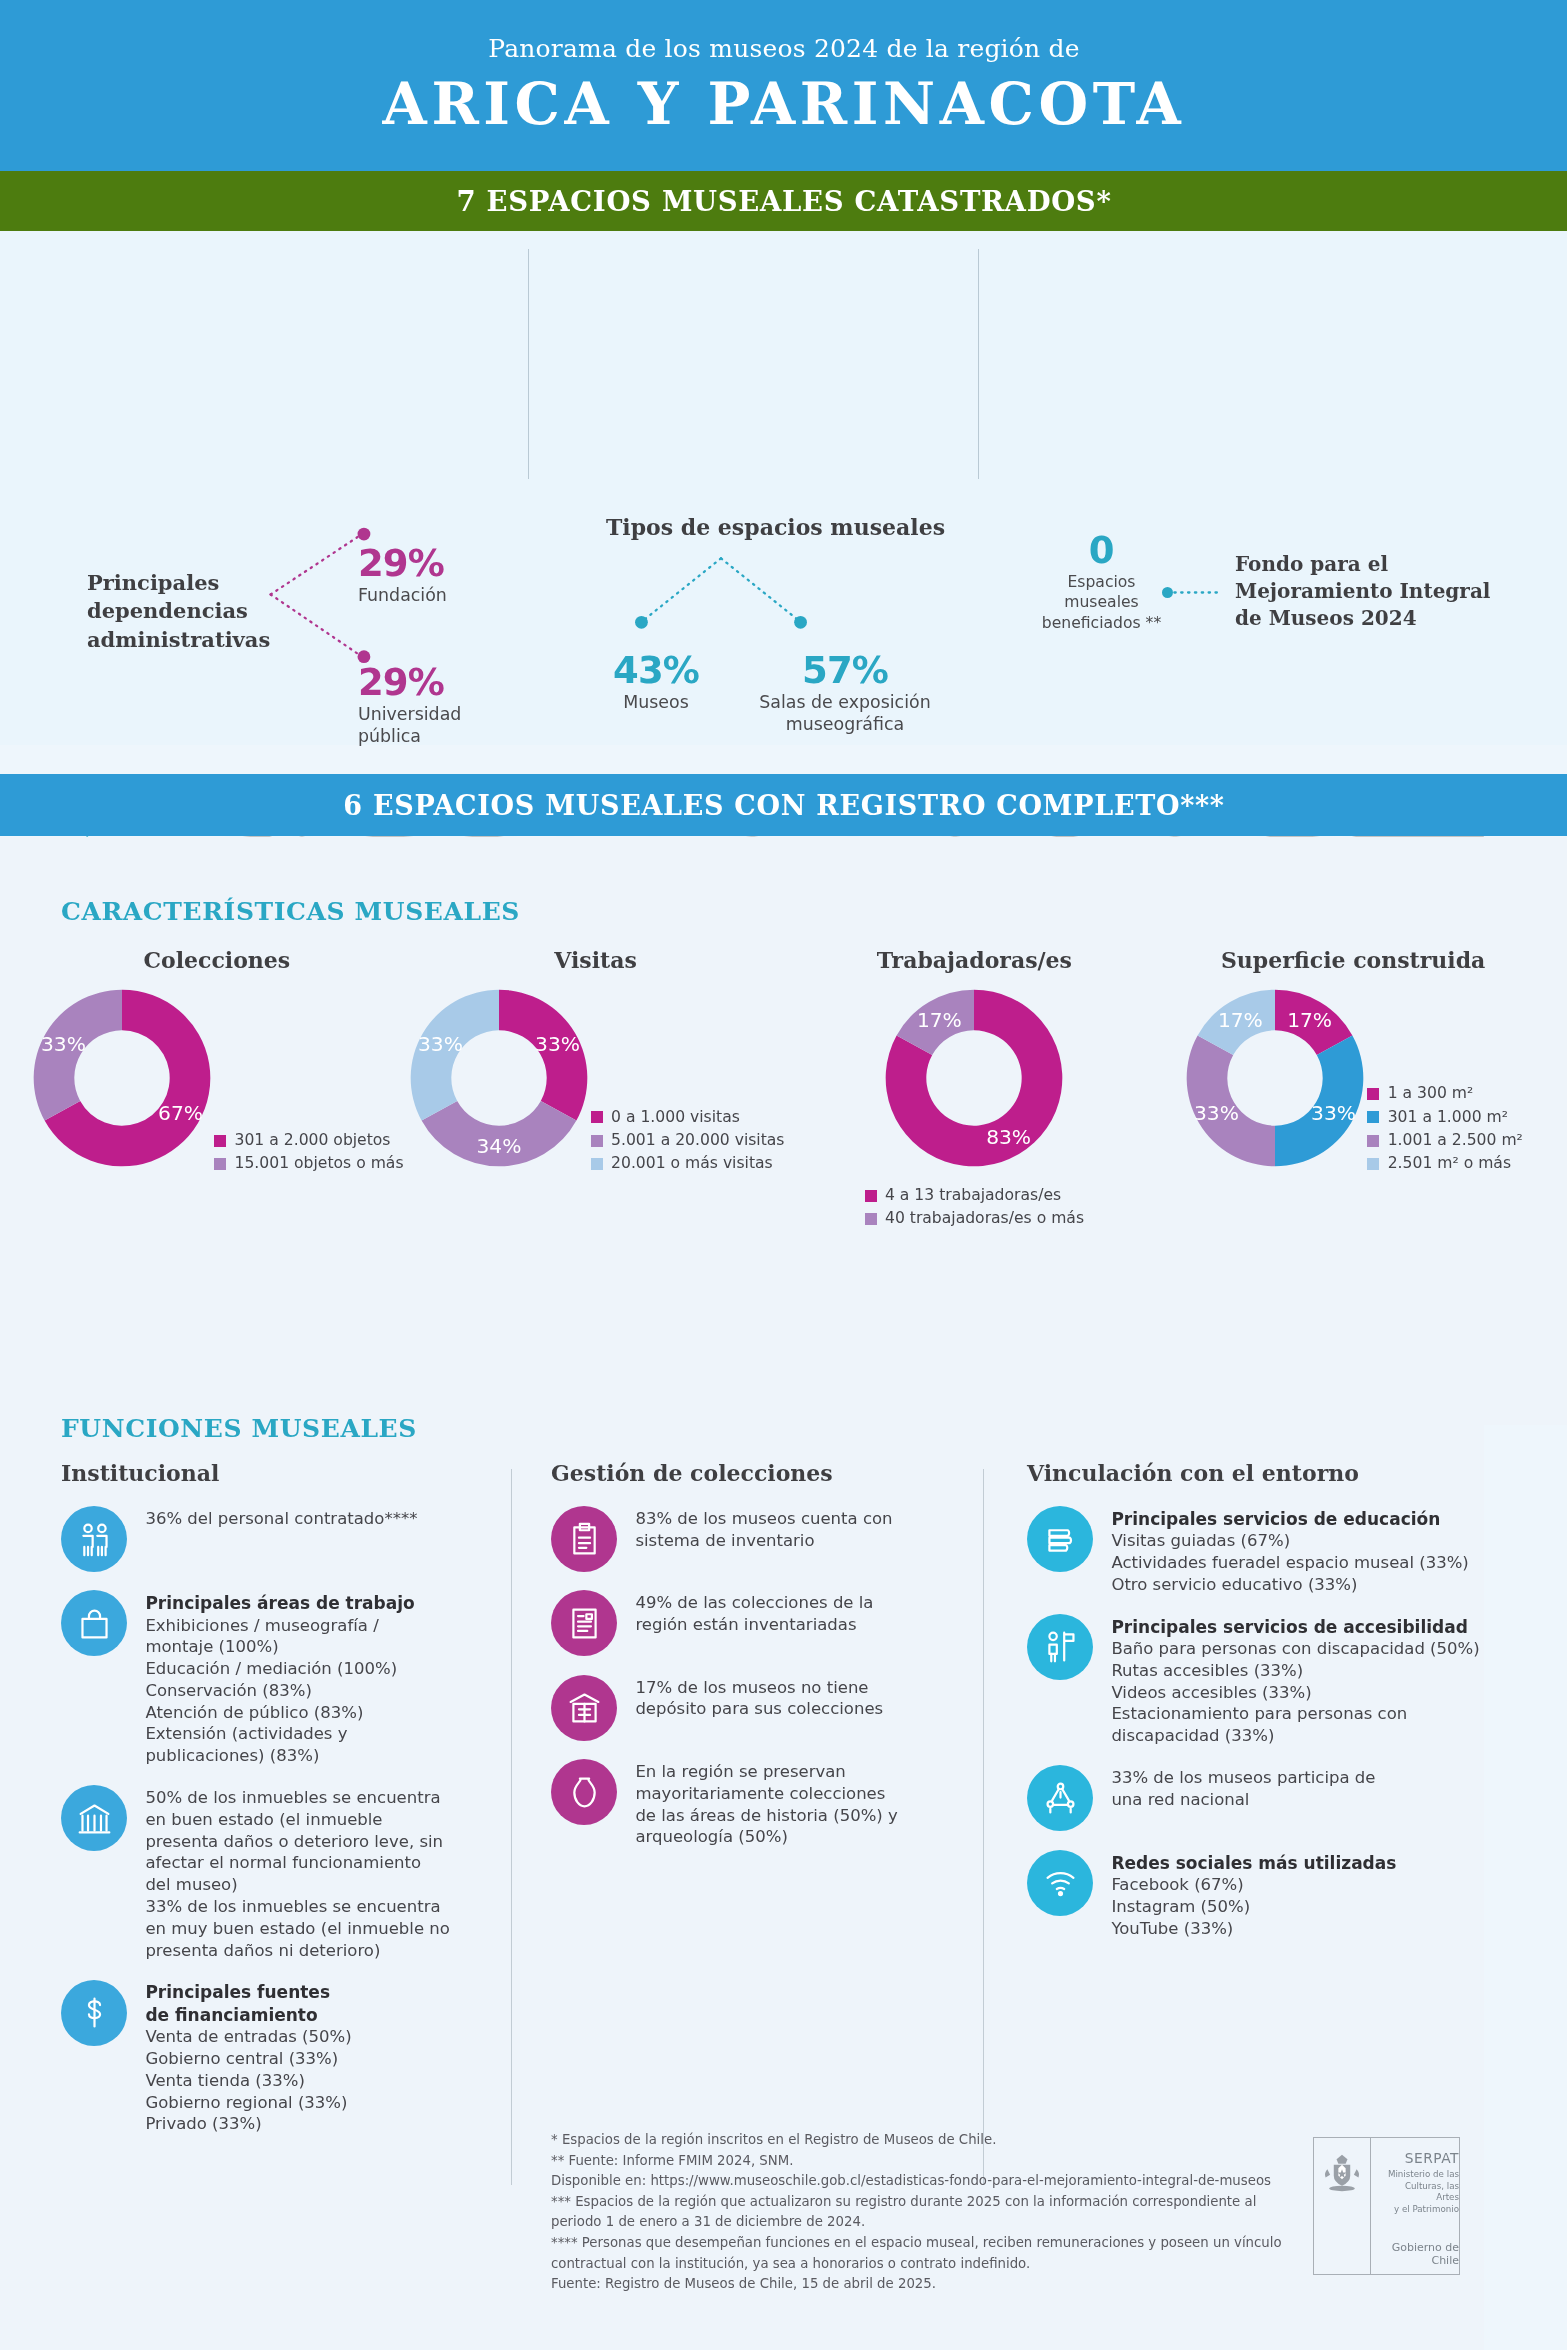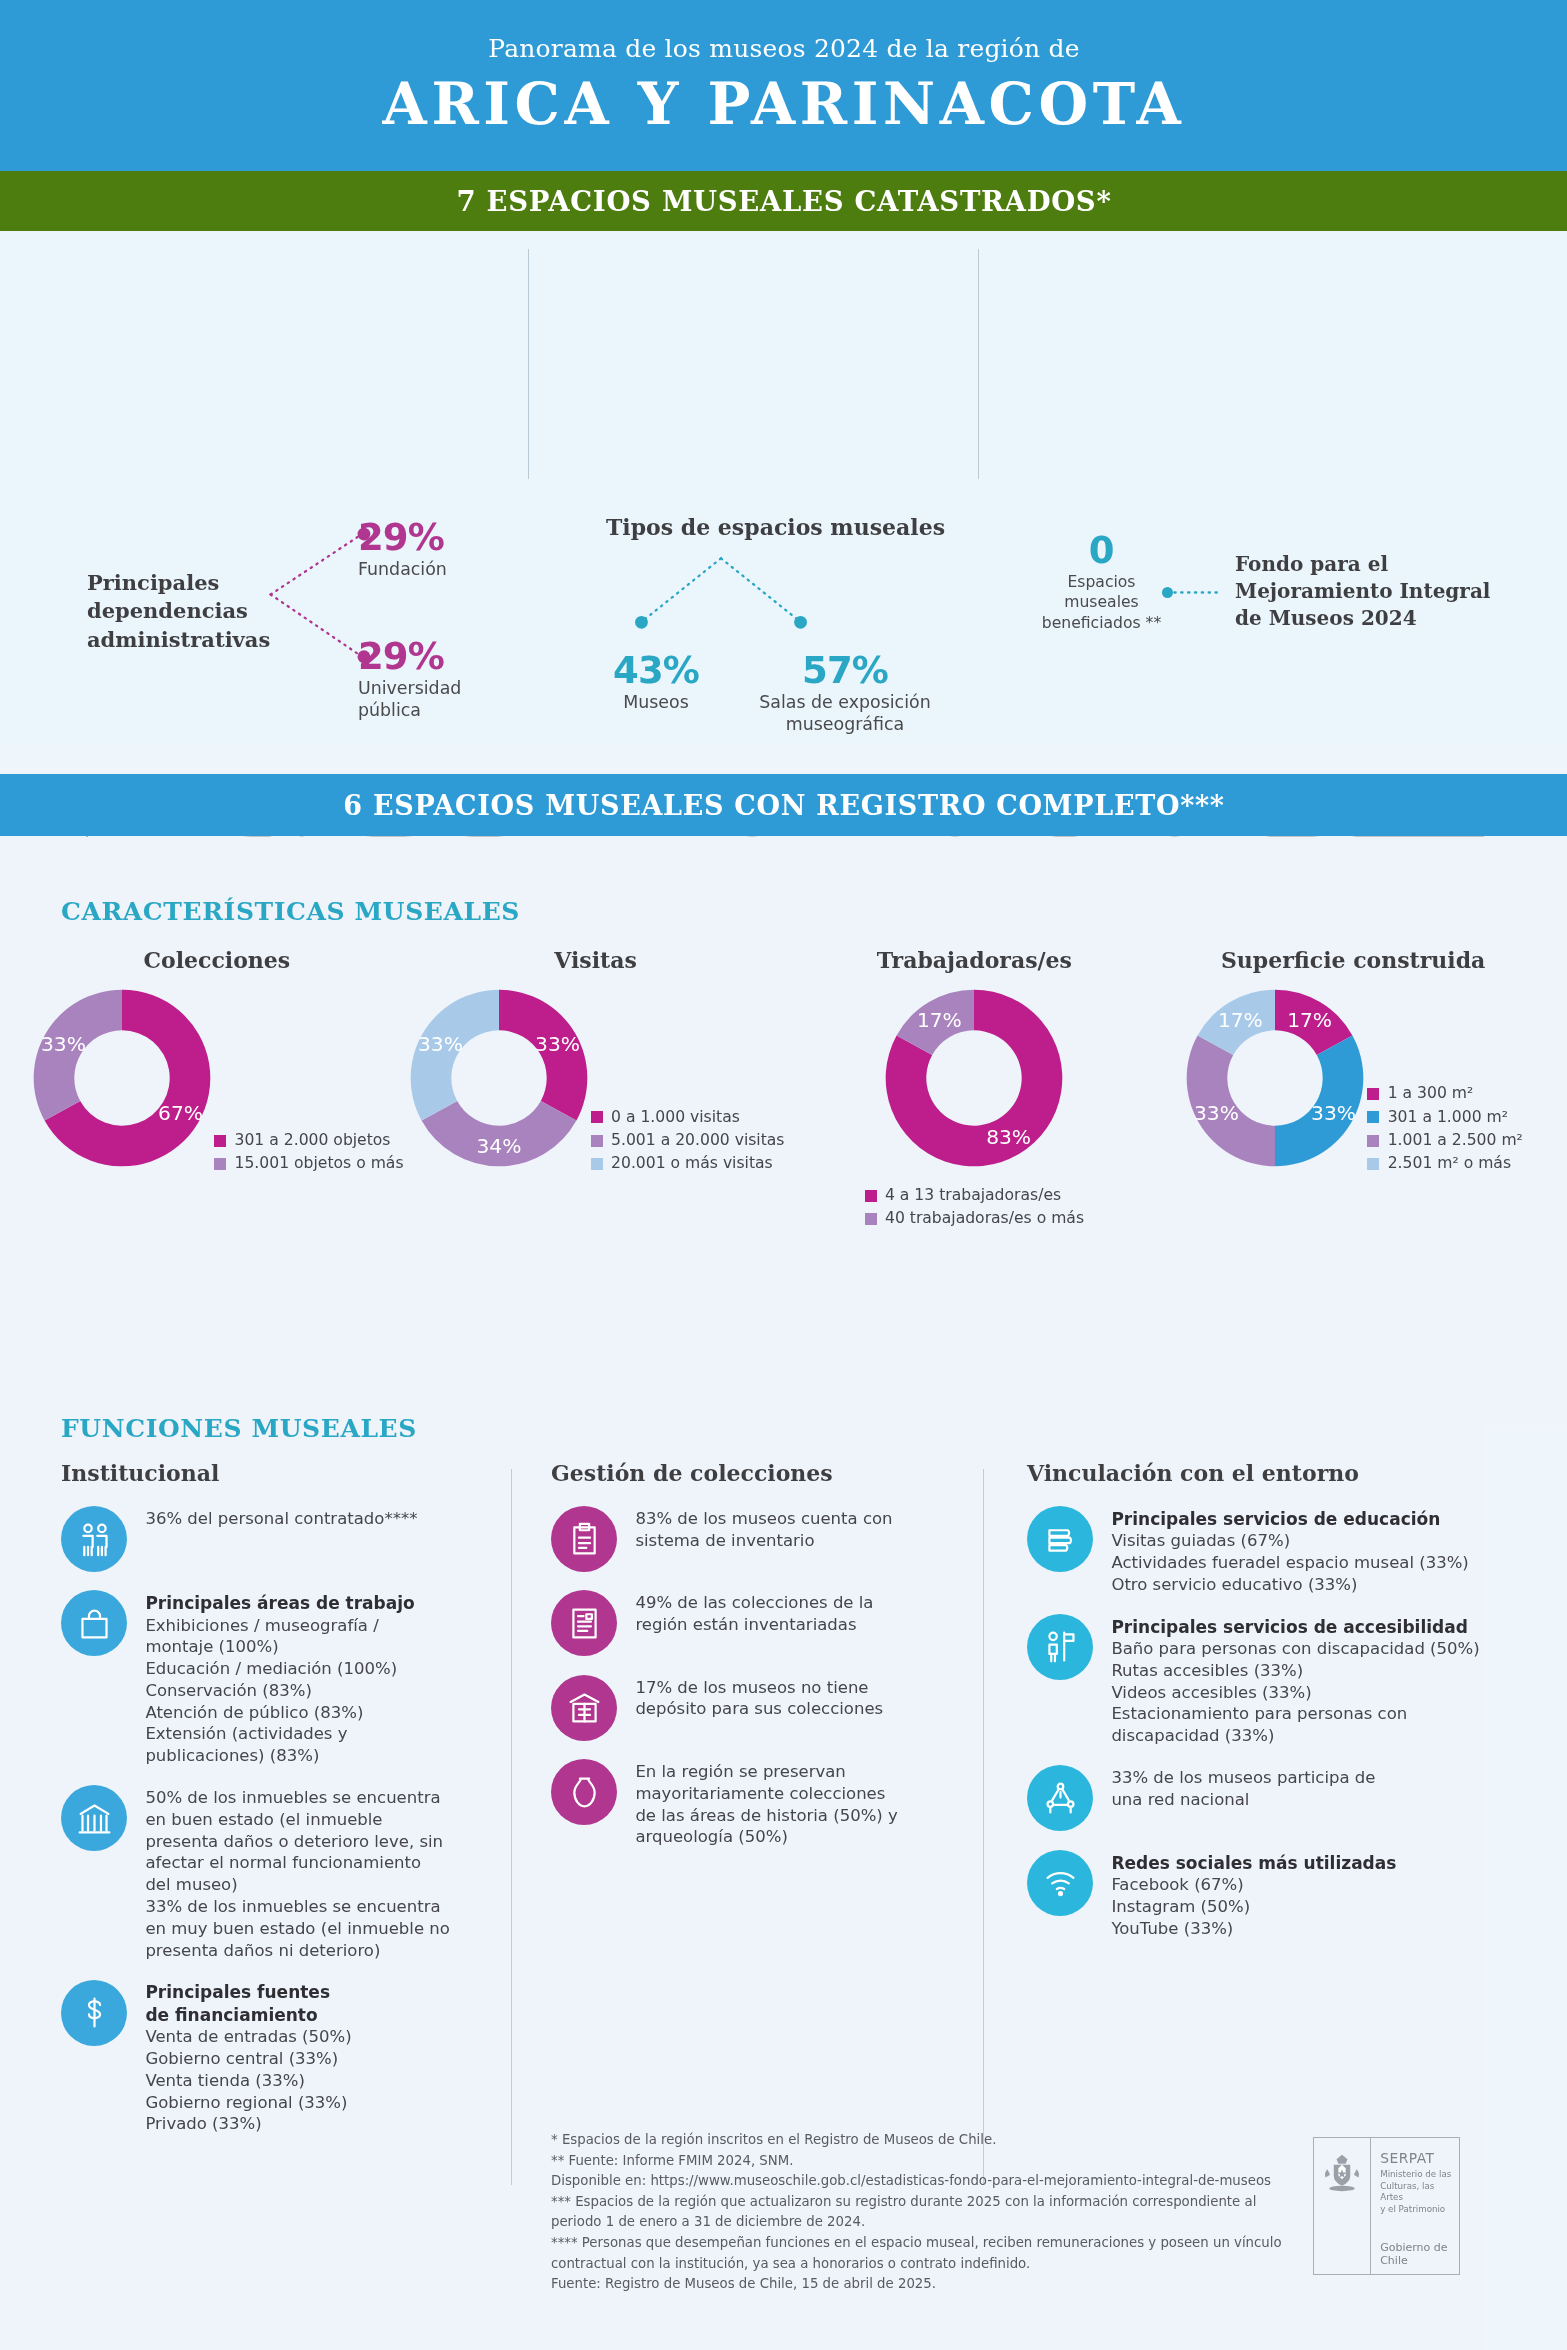--- a/index.html
+++ b/index.html
@@ -71,20 +71,21 @@
     font-size: 21px;
     line-height: 1.35;
     color: #3f3f42;
   }
   .pct-mag {
     font-family: "DejaVu Sans", sans-serif;
     font-weight: bold;
     font-size: 37px;
     color: #b0368f;
     letter-spacing: -0.9px;
+    margin-top: 26px;
   }
   .pct-cyan {
     font-family: "DejaVu Sans", sans-serif;
     font-weight: bold;
     font-size: 37px;
     color: #2aa7c4;
     letter-spacing: -0.9px;
   }
   .pct-sub {
     font-size: 17.4px;
@@ -159,21 +160,21 @@
     flex: none; display: flex; align-items: center; justify-content: center;
   }
   .circ-blue { background: #3ba8dd; }
   .circ-cyan { background: #2bb6dd; }
   .circ-mag  { background: #b0368f; }
   .item-body { padding-top: 1.8px; }
   .itxt { font-size: 16.5px; line-height: 1.32; color: #45454a; }
   .ibold { font-size: 17px; font-weight: bold; line-height: 1.32; color: #2f2f33; }
 
   .footnotes { font-size: 13.3px; line-height: 1.55; color: #5a5a60; }
-  .logo-box { border: 1.8px solid #a9afb6; width: 147px; height: 138px; display: flex; }
+  .logo-box { border: 1.8px solid #a9afb6; width: 147px; height: 138px; display: flex; text-align: right; }
   .logo-left { width: 57px; border-right: 1.8px solid #a9afb6; display:flex; align-items:flex-start; justify-content:center; padding-top:13px;}
   .logo-right { flex: 1; padding: 12px 0 7.3px 9.2px; display: flex; flex-direction: column; justify-content: space-between;}
   .logo-serpat { font-size: 13.8px; color: #7c848c; letter-spacing: 0.5px; }
   .logo-min { font-size: 8.7px; color: #7c848c; line-height: 1.35; margin-top: 2.8px;}
   .logo-gob { font-size: 11px; color: #7c848c; }
   .col-sep { position: absolute; width: 0.9px; background: #c2ccd4; }
 </style>
 </head>
 <body>
 

